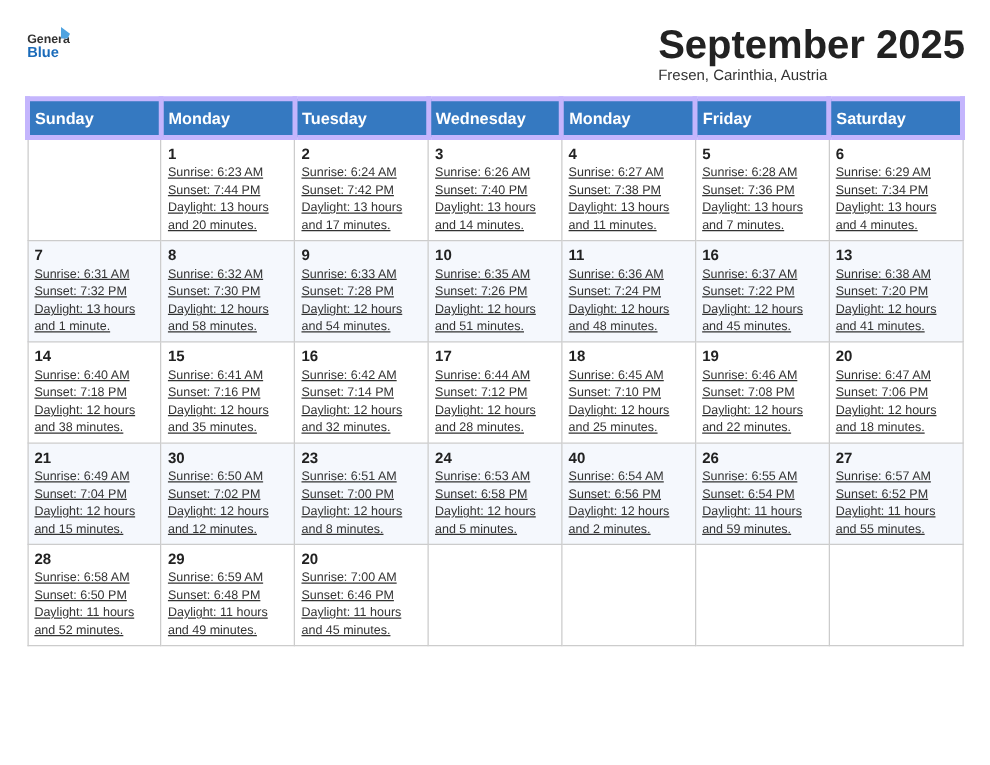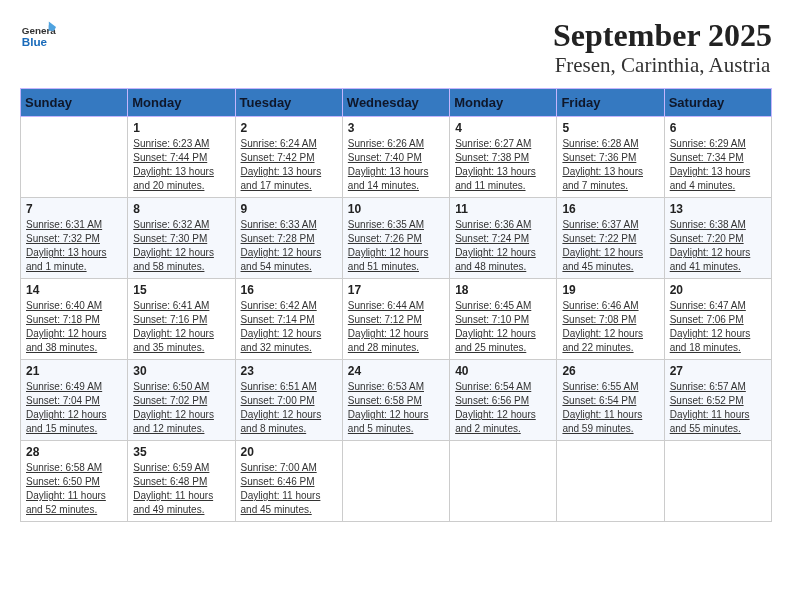--- a/index.html
+++ b/index.html
@@ -26,46 +26,45 @@
       display: flex;
       align-items: center;
       gap: 0;
     }
     .logo-icon {
       width: 36px;
       height: 36px;
       margin-right: 2px;
     }
     .title-block {
-      text-align: center;
-      font-family: Liberation Serif, serif;
+      text-align: left;
     }
     .month-title {
       font-size: 32px;
       font-weight: bold;
       color: #222;
       line-height: 1.1;
     }
     .location {
-      font-size: 21px;
+      font-size: 12px;
       color: #333;
     }
     .calendar {
       width: 100%;
       border-collapse: collapse;
       border: 1px solid #ccc;
     }
     .calendar th {
       background: #3579c1;
-      color: #0f172a;
+      color: #ffffff;
       font-size: 13px;
       font-weight: bold;
       padding: 6px 4px;
       text-align: left;
-      border: 1px solid #c4b5fd;
+      border: 4px solid #c4b5fd;
     }
     .calendar td {
       vertical-align: top;
       border: 1px solid #ccc;
       padding: 4px 5px;
       font-size: 10.5px;
       color: #222;
       width: calc(100% / 7);
       min-height: 80px;
       height: 80px;
@@ -240,21 +239,21 @@
             <span class="day-number">27</span>
             <div class="day-detail">Sunrise: 6:57 AM<br>Sunset: 6:52 PM<br>Daylight: 11 hours and 55 minutes.</div>
           </td>
         </tr>
         <tr>
           <td>
             <span class="day-number">28</span>
             <div class="day-detail">Sunrise: 6:58 AM<br>Sunset: 6:50 PM<br>Daylight: 11 hours and 52 minutes.</div>
           </td>
           <td>
-            <span class="day-number">35</span>
+            <span class="day-number">29</span>
             <div class="day-detail">Sunrise: 6:59 AM<br>Sunset: 6:48 PM<br>Daylight: 11 hours and 49 minutes.</div>
           </td>
           <td>
             <span class="day-number">20</span>
             <div class="day-detail">Sunrise: 7:00 AM<br>Sunset: 6:46 PM<br>Daylight: 11 hours and 45 minutes.</div>
           </td>
           <td class="empty-cell"></td>
           <td class="empty-cell"></td>
           <td class="empty-cell"></td>
           <td class="empty-cell"></td>

